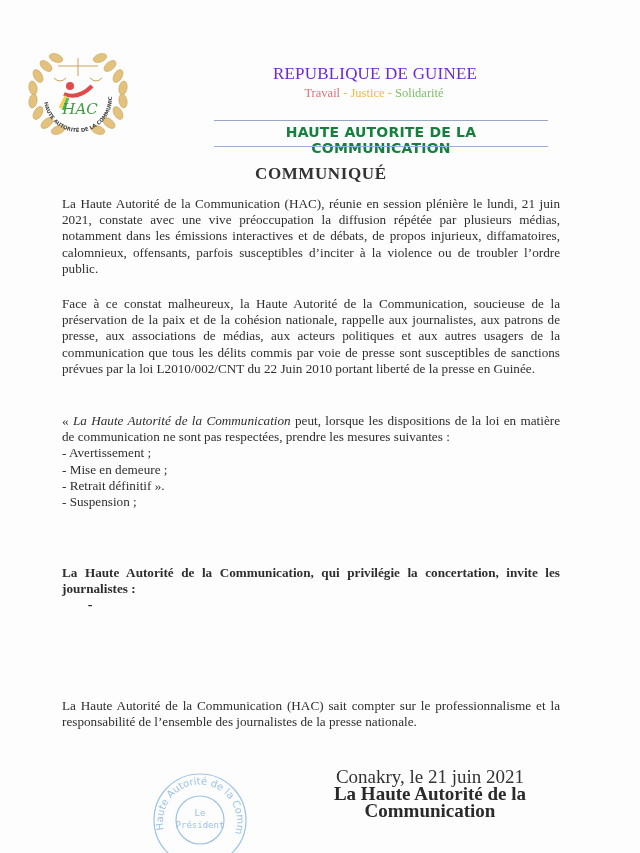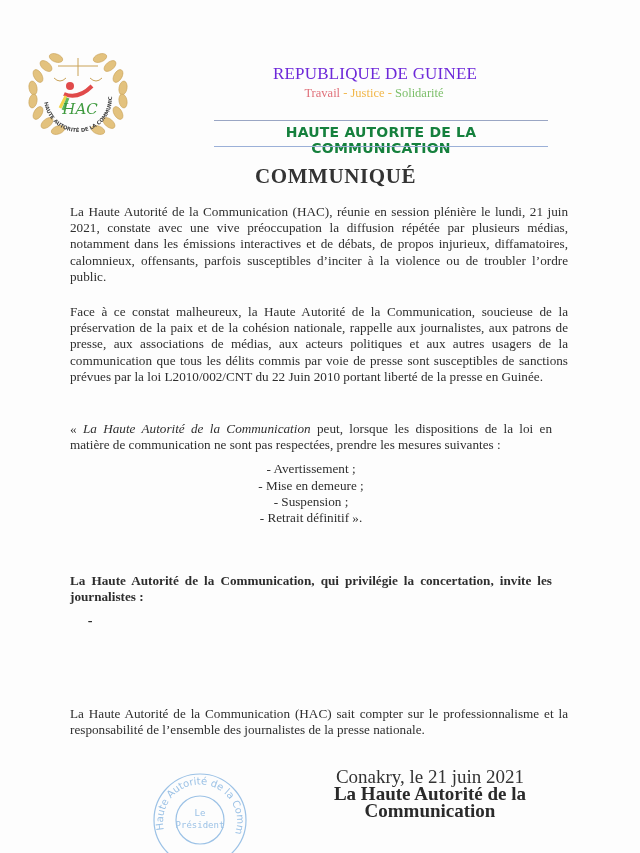--- a/index.html
+++ b/index.html
@@ -15,30 +15,30 @@
   .republic { font-weight: normal; font-size: 17px; color: #6d28d9; letter-spacing: 0.2px; margin-left: -10px; }
   .motto { font-size: 12.5px; margin-top: 2px; margin-left: -12px; }
   .motto .m1 { color: #e0707a; }
   .motto .sep { color: #f1b74a; }
   .motto .m2 { color: #f1b74a; }
   .motto .m3 { color: #7dbf6a; }
   .hac-line-top { position: absolute; left: 214px; top: 120px; width: 334px; height: 1px; background: #9aa6c4; }
   .hac-title { position: absolute; left: 214px; top: 124px; width: 334px; text-align: center;
     font-family: "DejaVu Sans", sans-serif; font-weight: bold; font-size: 14px; color: #15803d; letter-spacing: 0.2px; }
   .hac-line-bottom { position: absolute; left: 214px; top: 146px; width: 334px; height: 1px; background: #9bb0d8; }
-  .communique { position: absolute; left: 255px; top: 164px; font-weight: bold; font-size: 21px; letter-spacing: 0.6px; color: #333; }
+  .communique { position: absolute; left: 255px; top: 164px; font-weight: bold; font-size: 17px; letter-spacing: 0.6px; color: #333; }
 
   .body-text { position: absolute; left: 62px; width: 498px; font-size: 13.2px; line-height: 16.2px; color: #2e2e2e; }
-  .p { text-align: justify; text-align-last: left; margin: 8px; }
+  .p { text-align: justify; text-align-last: left; margin: 0; }
   .p1 { top: 196px; }
   .p2 { top: 296px; }
   .p3 { top: 413px; }
   .p4 { top: 565px; font-weight: bold; }
   .p5 { top: 698px; }
-  .list-plain { margin: 0; padding: 0; list-style: none; text-align: center; }
+  .list-plain { margin: 0; padding: 0; list-style: none; }
   .dash-list { margin: 0; padding: 0; list-style: none; }
   .dash-list li { position: relative; padding-left: 44px; text-align: justify; text-align-last: left; }
   .dash-list li .dash { position: absolute; left: 26px; top: 0; }
   .indent { padding-left: 4px; }
 
   .signature { position: absolute; left: 300px; top: 768px; width: 260px; text-align: center; font-size: 19px; line-height: 17px; }
   .sig-city { color: #333; }
   .sig-org { font-weight: bold; color: #2a2a2a; }
   .stamp { position: absolute; left: 150px; top: 770px; width: 100px; height: 100px; }
 </style>
@@ -102,22 +102,22 @@
 <div class="communique">COMMUNIQUÉ</div>
 
 <p class="body-text p p1">La Haute Autorité de la Communication (HAC), réunie en session plénière le lundi, 21 juin 2021, constate avec une vive préoccupation la diffusion répétée par plusieurs médias, notamment dans les émissions interactives et de débats, de propos injurieux, diffamatoires, calomnieux, offensants, parfois susceptibles d’inciter à la violence ou de troubler l’ordre public.</p>
 <p class="body-text p p2">Face à ce constat malheureux, la Haute Autorité de la Communication, soucieuse de la préservation de la paix et de la cohésion nationale, rappelle aux journalistes, aux patrons de presse, aux associations de médias, aux acteurs politiques et aux autres usagers de la communication que tous les délits commis par voie de presse sont susceptibles de sanctions prévues par la loi L2010/002/CNT du 22 Juin 2010 portant liberté de la presse en Guinée.</p>
 
 <div class="body-text p3">
   <p class="p"><span>« </span><i>La Haute Autorité de la Communication</i><span> peut, lorsque les dispositions de la loi en matière de communication ne sont pas respectées, prendre les mesures suivantes :</span></p>
   <ul class="list-plain">
     <li>- Avertissement ;</li>
     <li>- Mise en demeure ;</li>
+    <li>- Retrait définitif ».</li>
     <li>- Suspension ;</li>
-    <li>- Retrait définitif ».</li>
   </ul>
 </div>
 
 <div class="body-text p4">
   <p class="p">La Haute Autorité de la Communication, qui privilégie la concertation, invite les journalistes :</p>
   <ul class="dash-list">
     <li><span class="dash">-</span></li>
     <li><span class="dash">-</span></li>
   </ul>
 </div>

